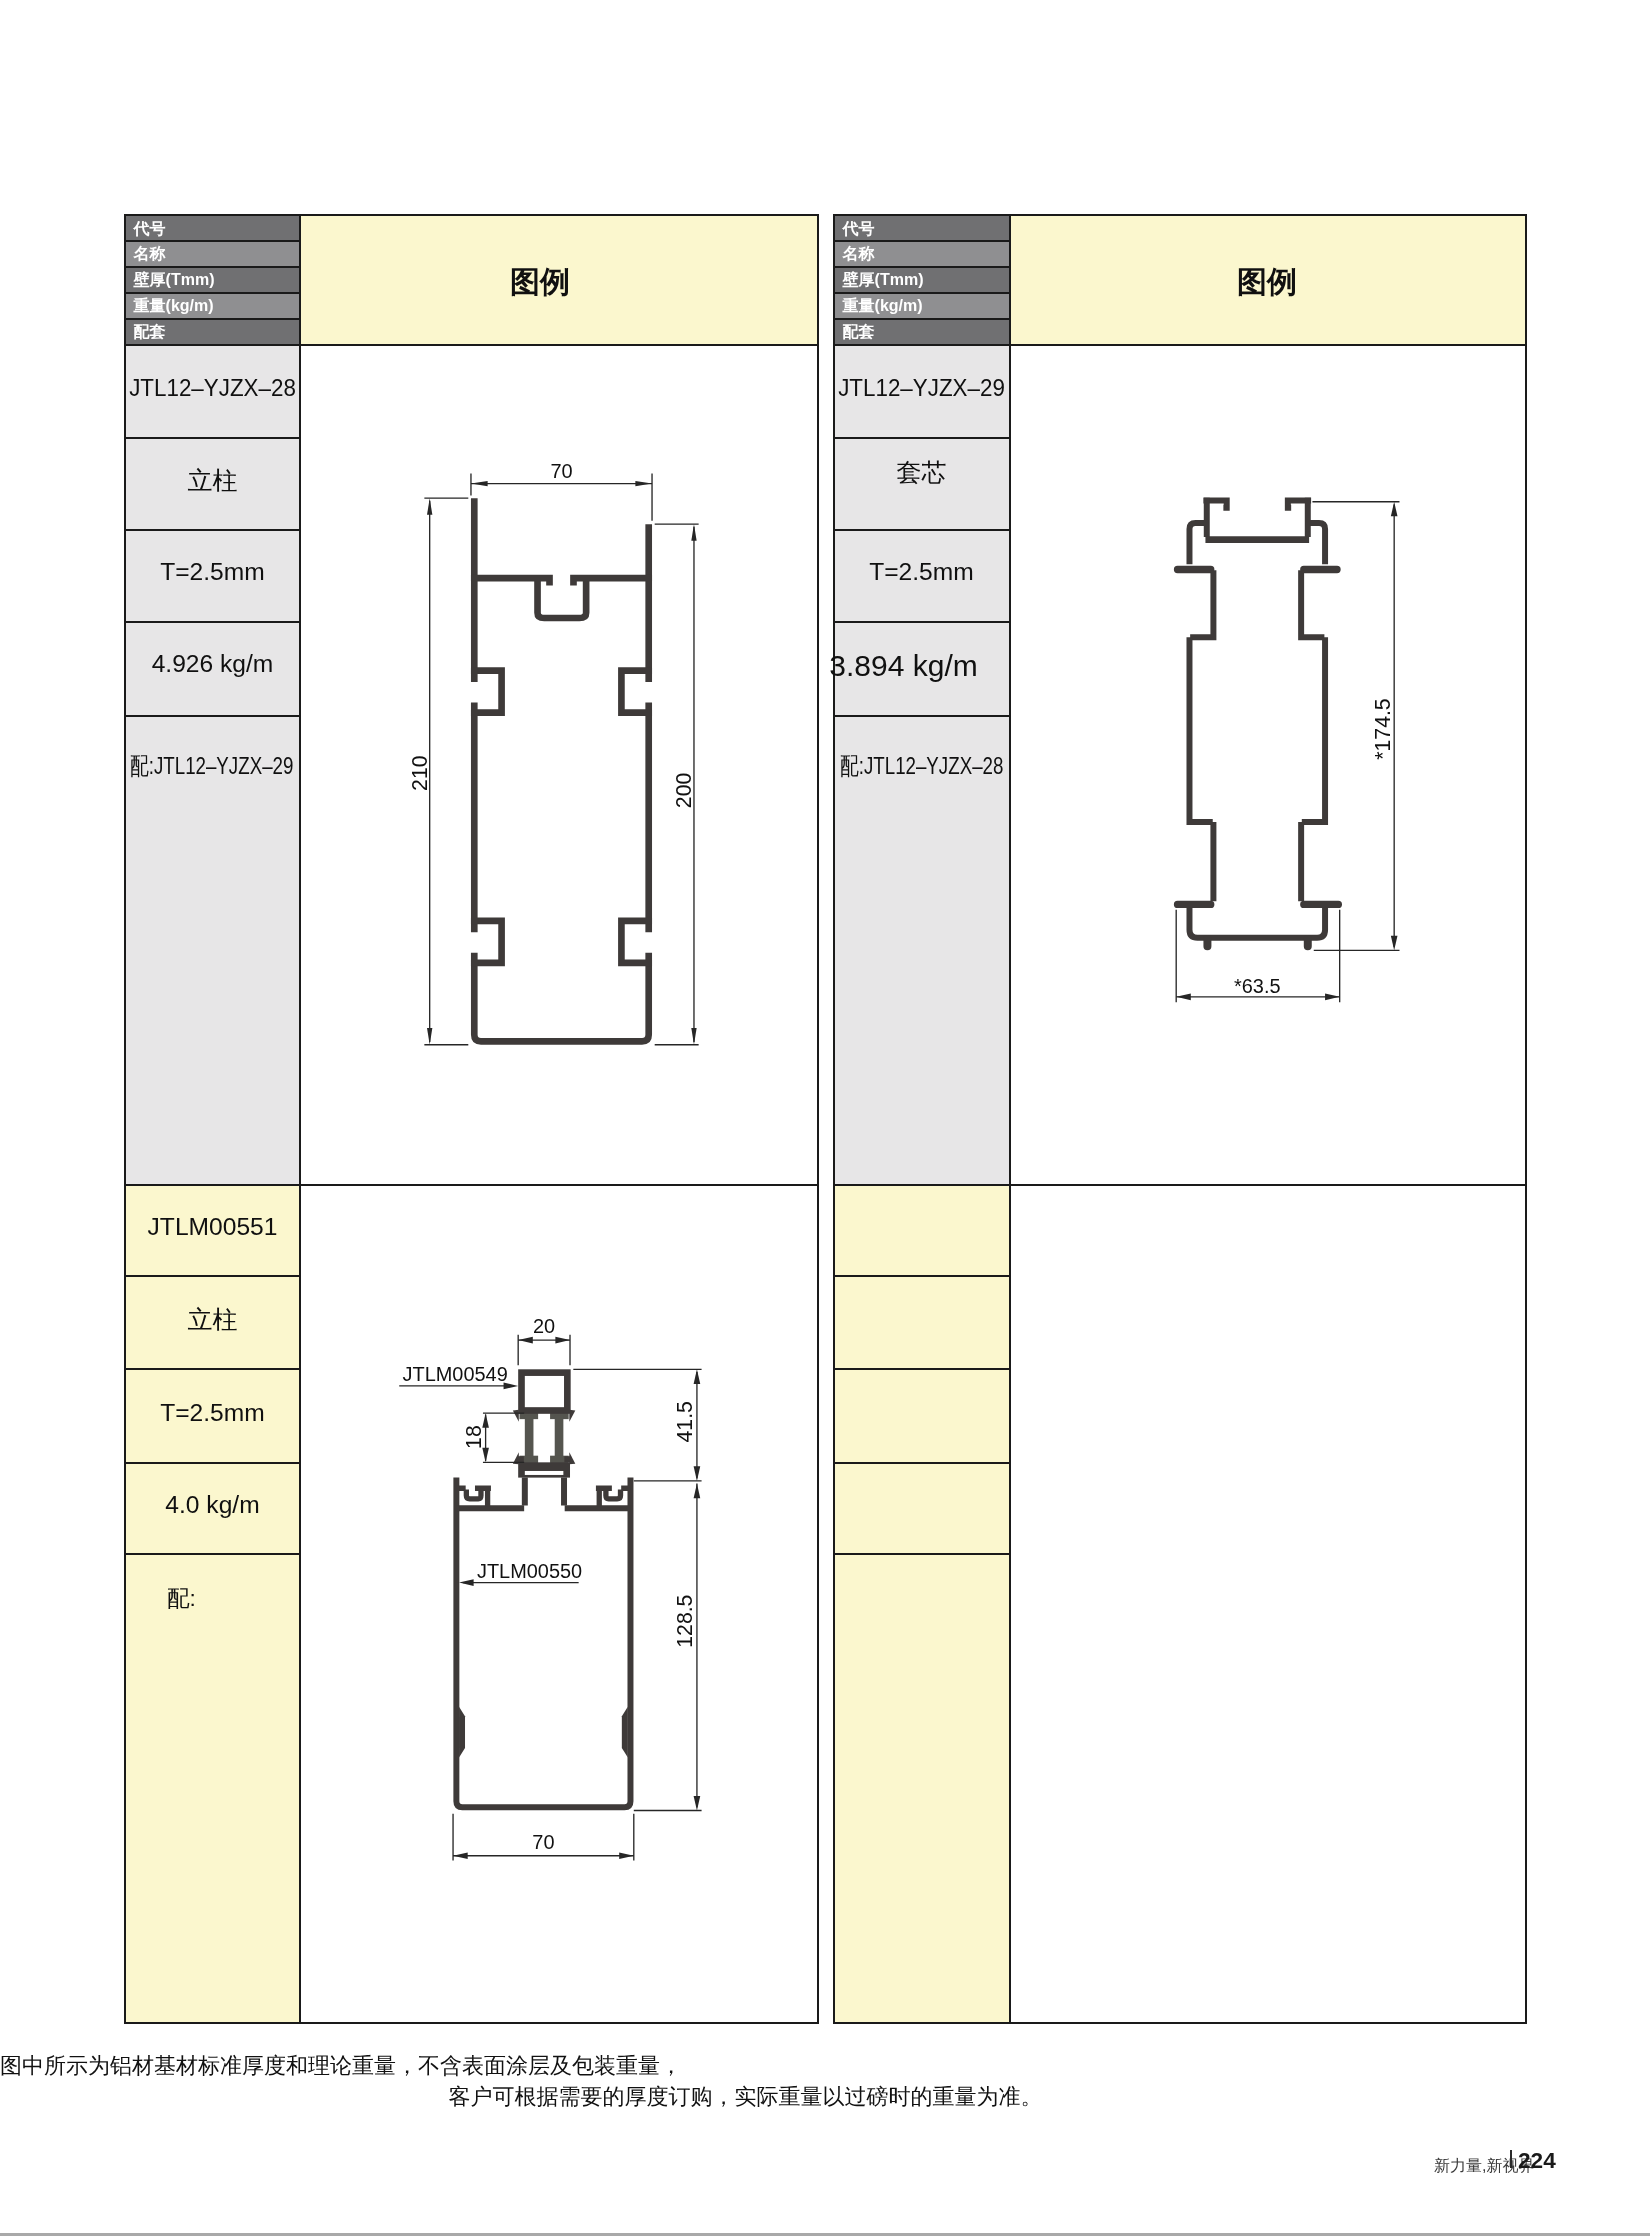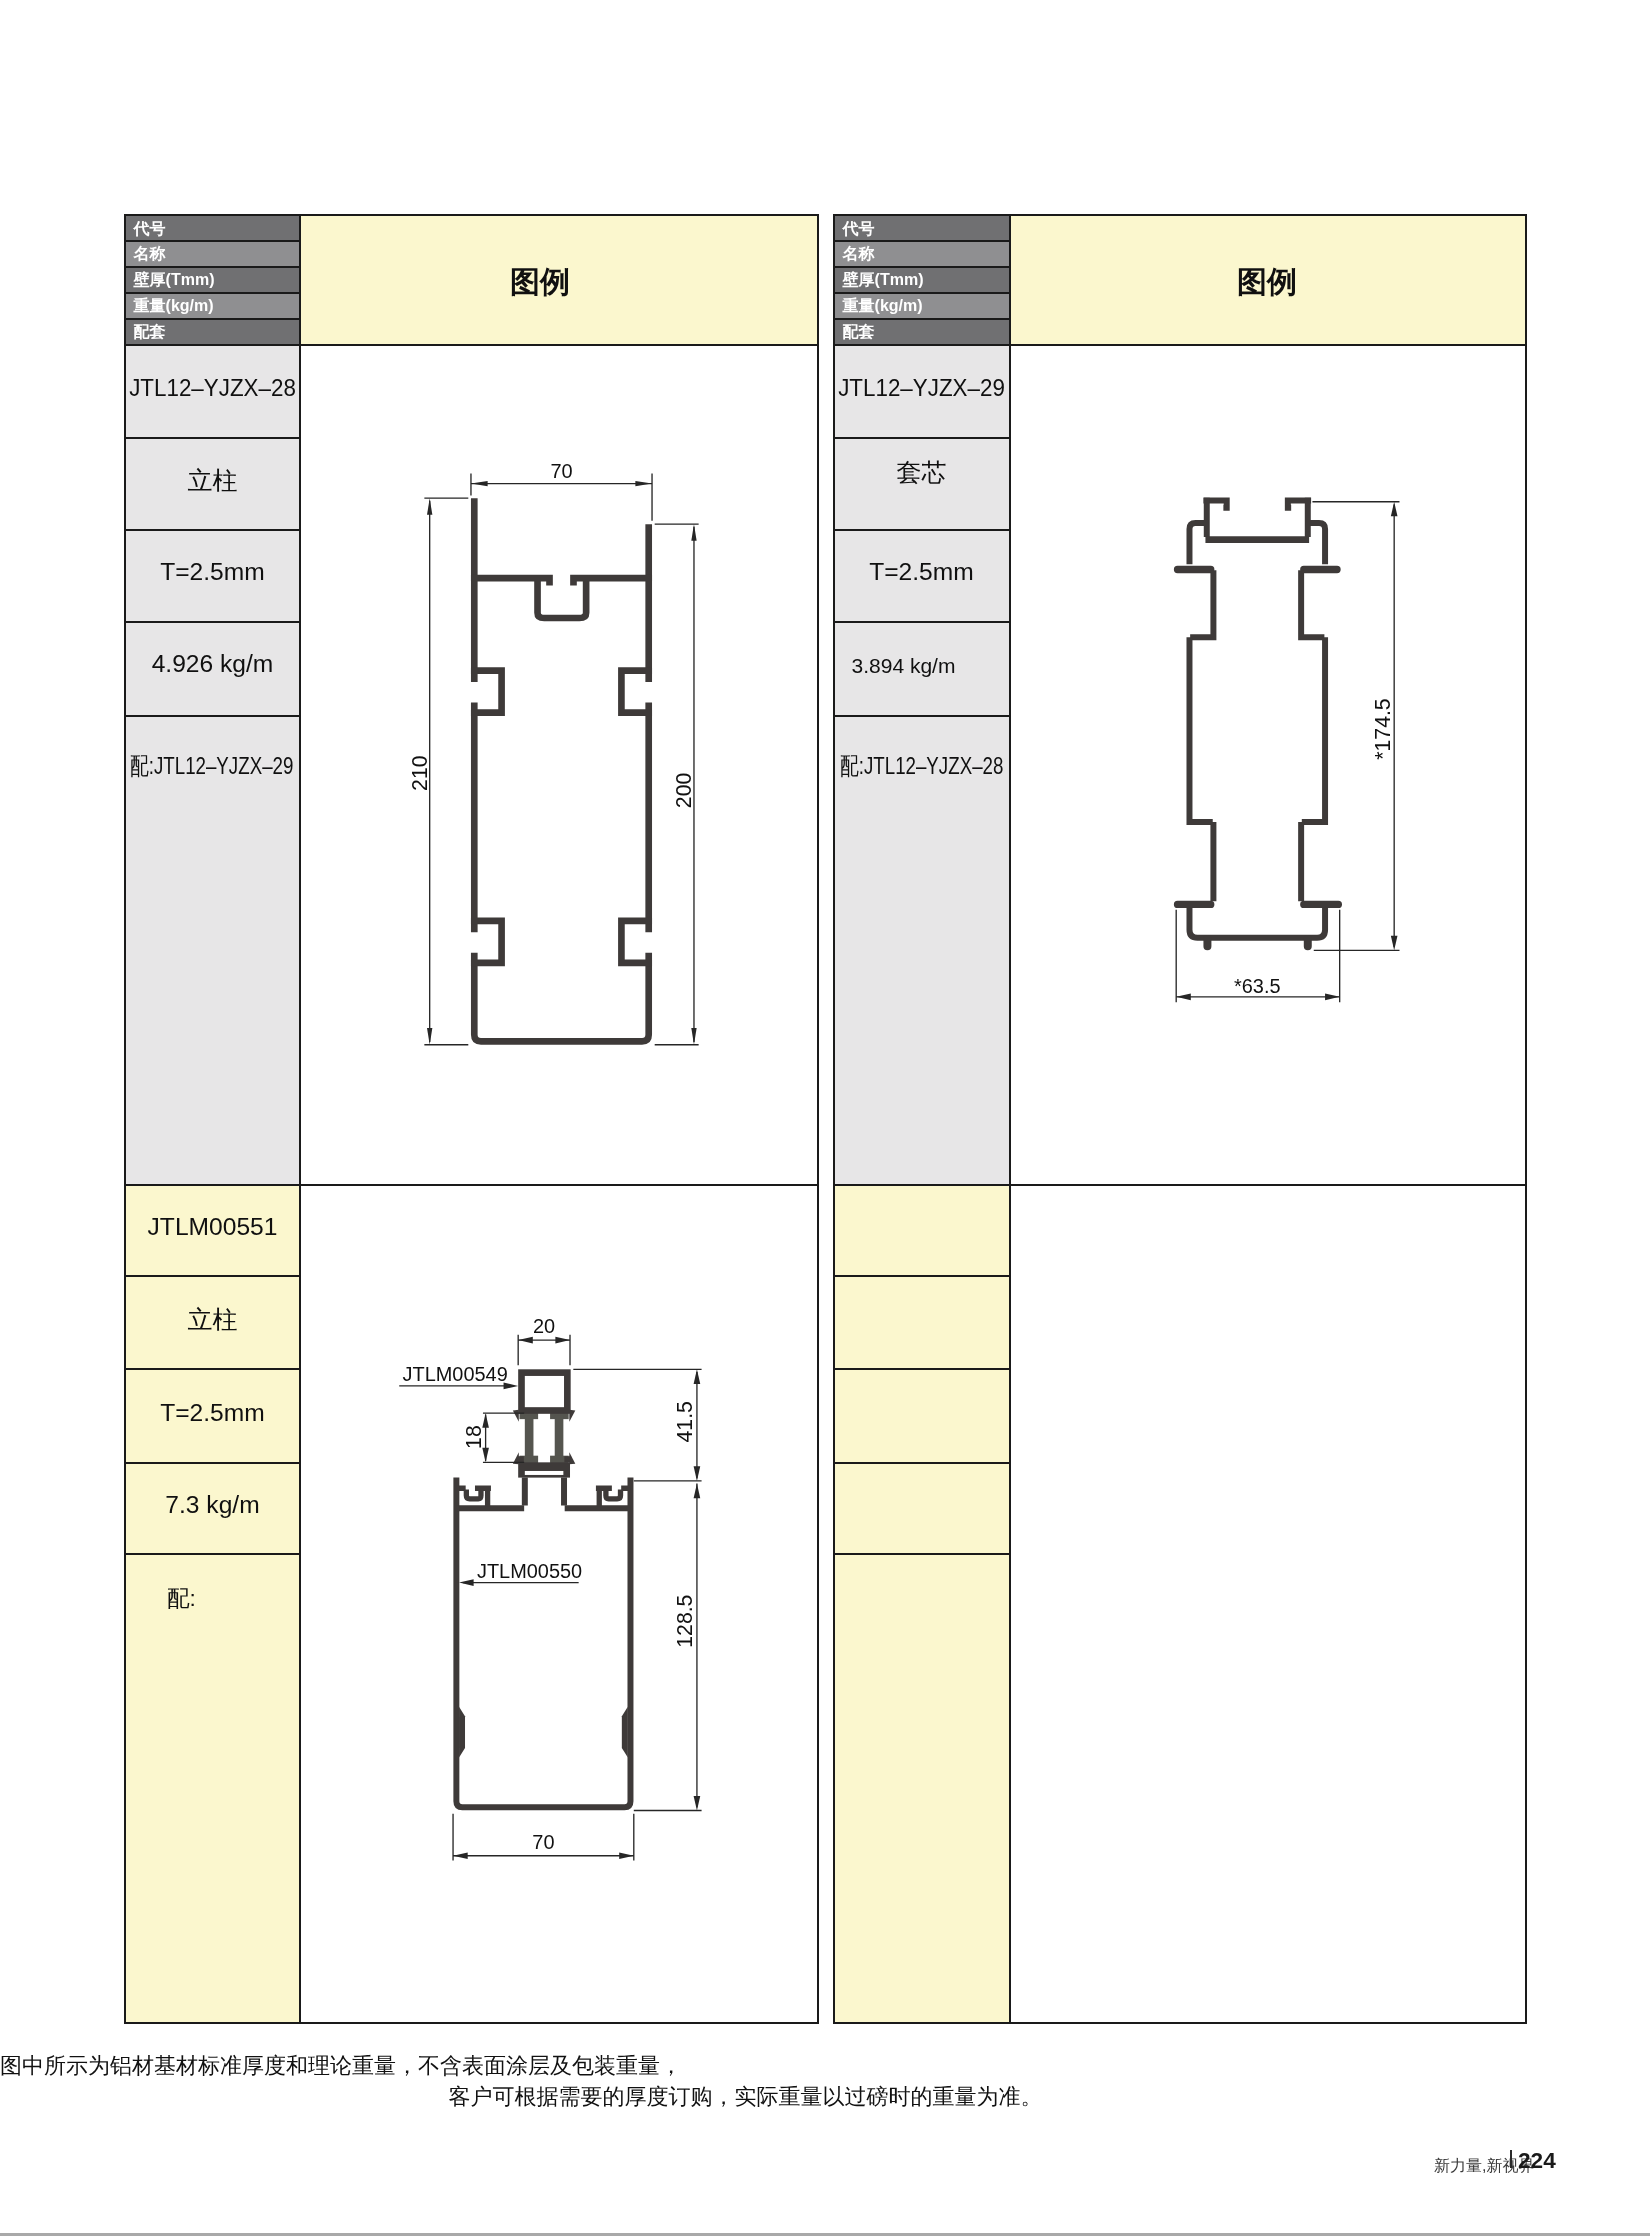--- a/index.html
+++ b/index.html
@@ -79,27 +79,27 @@
 <div class="cell" style="left:1009px;top:216px;width:516px;height:130px;font-weight:bold;font-size:30px;padding:2px 0 0 0">图例</div>
 
 <div class="cell" style="left:125px;top:345px;width:175px;height:93px;font-size:24.6px;transform:scaleX(0.91)">JTL12–YJZX–28</div>
 <div class="cell" style="left:125px;top:438px;width:175px;height:92px;font-size:25px">立柱</div>
 <div class="cell" style="left:125px;top:530px;width:175px;height:92px;font-size:24.6px">T=2.5mm</div>
 <div class="cell" style="left:125px;top:623px;width:175px;height:90px;font-size:24.6px">4.926 kg/m</div>
 <div class="a" style="left:130px;top:750px;font-size:24px;color:#101010;white-space:nowrap;transform:scaleX(0.78);transform-origin:0 50%">配:JTL12–YJZX–29</div>
 <div class="cell" style="left:125px;top:1185px;width:175px;height:92px;font-size:24.6px">JTLM00551</div>
 <div class="cell" style="left:125px;top:1277px;width:175px;height:93px;font-size:25px">立柱</div>
 <div class="cell" style="left:125px;top:1370px;width:175px;height:93px;font-size:24.6px">T=2.5mm</div>
-<div class="cell" style="left:125px;top:1463px;width:175px;height:91px;font-size:24.6px">7.3 kg/m</div>
+<div class="cell" style="left:125px;top:1463px;width:175px;height:91px;font-size:24.6px">4.0 kg/m</div>
 <div class="a" style="left:167px;top:1583px;font-size:22.6px;color:#101010">配:</div>
 
 <div class="cell" style="left:834px;top:345px;width:175px;height:93px;font-size:24.6px;transform:scaleX(0.91)">JTL12–YJZX–29</div>
 <div class="cell" style="left:834px;top:438px;width:175px;height:76px;font-size:25px">套芯</div>
 <div class="cell" style="left:834px;top:530px;width:175px;height:92px;font-size:24.6px">T=2.5mm</div>
-<div class="cell" style="left:834px;top:623px;width:139px;height:93px;font-size:21px">3.894 kg/m</div>
+<div class="cell" style="left:834px;top:623px;width:139px;height:93px;font-size:30px">3.894 kg/m</div>
 <div class="a" style="left:840px;top:750px;font-size:24px;color:#101010;white-space:nowrap;transform:scaleX(0.78);transform-origin:0 50%">配:JTL12–YJZX–28</div>
 
 <div class="a" style="left:0;top:2051px;width:1651px;text-align:left;font-size:22px;color:#111">图中所示为铝材基材标准厚度和理论重量，不含表面涂层及包装重量，</div>
 <div class="a" style="left:0;top:2082px;width:1491px;text-align:center;font-size:22px;color:#111">客户可根据需要的厚度订购，实际重量以过磅时的重量为准。</div>
 <div class="a" style="left:1434px;top:2156px;font-size:16px;color:#3a3a3a;white-space:nowrap">新力量,新视界</div>
 <div class="a" style="left:1510px;top:2150px;width:2px;height:18px;background:#2a2a2a"></div>
 <div class="a" style="left:1518px;top:2148px;font-size:22.6px;font-weight:bold;color:#1a1a1a">224</div>
 <div class="a" style="left:0;top:2233px;width:1651px;height:3.3px;background:#a9a9a9"></div>
 
 <svg class="a" style="left:373px;top:399px" width="373" height="699" viewBox="560 600 560 1050">

